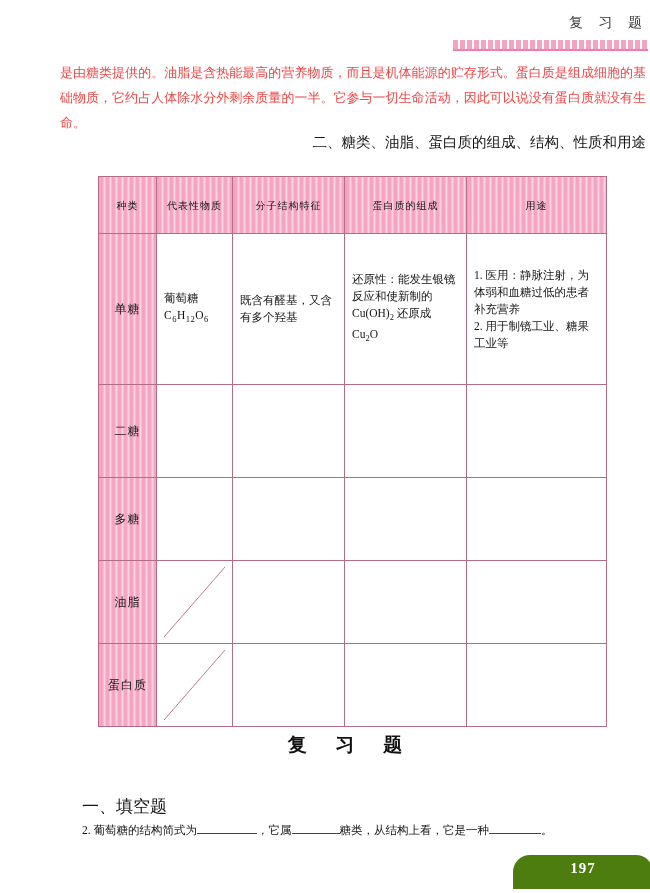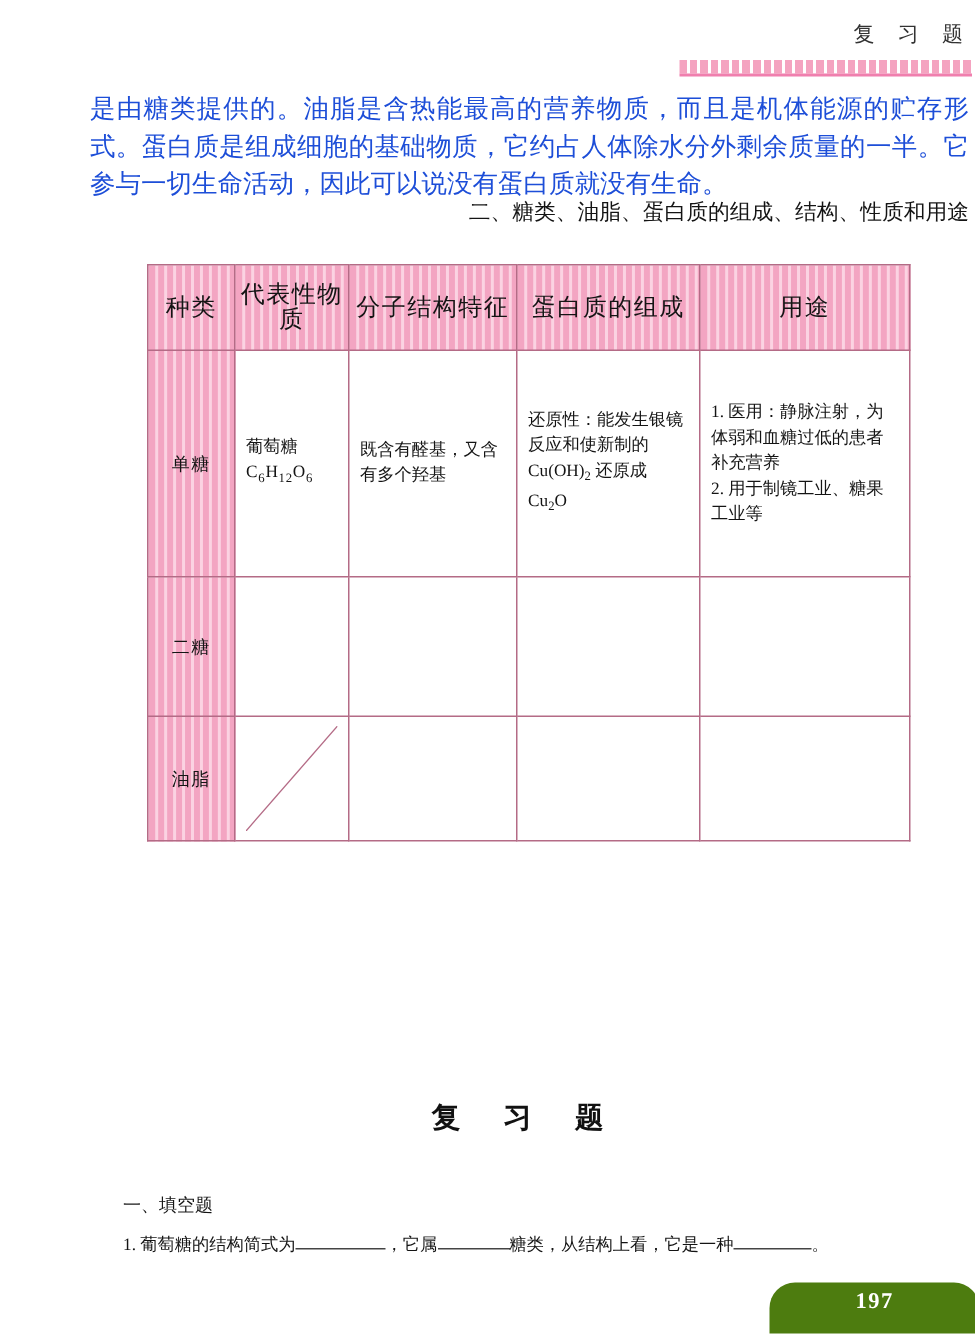--- a/index.html
+++ b/index.html
@@ -49,24 +49,24 @@
     );
     border-bottom: 2px solid #f07fae;
   }
 
   
   .body-text {
     position: absolute;
     top: 60px;
     left: 34px;
     width: 586px;
-    font-size: 17px;
+    font-size: 13px;
     line-height: 25px;
     text-align: justify;
-    color: #1d4ed8;
+    color: #ef4444;
   }
   .body-text p {
     margin: 0;
     text-indent: 0;
   }
   .para-indent { text-indent: 0; }
 
   .section-head {
     position: absolute;
     top: 130px;
@@ -108,21 +108,21 @@
   }
   table.summary thead th {
     height: 54px;
     text-align: center;
     background: repeating-linear-gradient(
        to right,
        #f3a5c2 0px, #f3a5c2 4px,
        #fbd3e2 4px, #fbd3e2 6px
     );
     font-weight: normal;
-    font-size: 16px;
+    font-size: 10px;
     letter-spacing: 1px;
   }
   table.summary tbody th.rowhead {
     background: repeating-linear-gradient(
        to right,
        #f3a5c2 0px, #f3a5c2 4px,
        #fbd3e2 4px, #fbd3e2 6px
     );
     text-align: center;
     font-weight: normal;
@@ -167,21 +167,21 @@
     font-weight: bold;
     letter-spacing: 12px;
     color: #111;
   }
 
   
   .ex-head {
     position: absolute;
     top: 795px;
     left: 56px;
-    font-size: 12px;
+    font-size: 17px;
     color: #141414;
   }
   .ex-item {
     position: absolute;
     top: 820px;
     left: 56px;
     width: 540px;
     font-size: 11.5px;
     line-height: 20px;
     color: #141414;
@@ -269,42 +269,60 @@
         </tr>
 
         <tr class="r-er">
           <th class="rowhead">二糖</th>
           <td class="cell"></td>
           <td class="cell"></td>
           <td class="cell"></td>
           <td class="cell"></td>
         </tr>
 
+        <tr class="r-duo">
+          <th class="rowhead">多糖</th>
+          <td class="cell"></td>
+          <td class="cell"></td>
+          <td class="cell"></td>
+          <td class="cell"></td>
+        </tr>
 
         <tr class="r-you">
           <th class="rowhead">油脂</th>
           <td class="cell diag">
             <svg viewBox="0 0 76 70" preserveAspectRatio="none">
               <line x1="0" y1="70" x2="76" y2="0" stroke="#b46b86" stroke-width="1"></line>
             </svg>
           </td>
           <td class="cell"></td>
           <td class="cell"></td>
           <td class="cell"></td>
         </tr>
 
+        <tr class="r-dan">
+          <th class="rowhead">蛋白质</th>
+          <td class="cell diag">
+            <svg viewBox="0 0 76 70" preserveAspectRatio="none">
+              <line x1="0" y1="70" x2="76" y2="0" stroke="#b46b86" stroke-width="1"></line>
+            </svg>
+          </td>
+          <td class="cell"></td>
+          <td class="cell"></td>
+          <td class="cell"></td>
+        </tr>
       </tbody>
     </table>
   </div>
 
   <div class="review-title">复  习  题</div>
 
   <div class="ex-head">一、填空题</div>
 
   <div class="ex-item">
-    <span>1. 葡萄糖的结构简式为</span><span class="blank-line bl-60"></span><span>，它属</span><span class="blank-line bl-48"></span><span>糖类，从结构上看，它是一种</span><span class="blank-line bl-52"></span><span>。</span>
+    <span>2. 葡萄糖的结构简式为</span><span class="blank-line bl-60"></span><span>，它属</span><span class="blank-line bl-48"></span><span>糖类，从结构上看，它是一种</span><span class="blank-line bl-52"></span><span>。</span>
   </div>
 
   <div class="pagenum-wrap">
     <div class="pagenum">197</div>
   </div>
 
 </div>
 
 </body></html>

